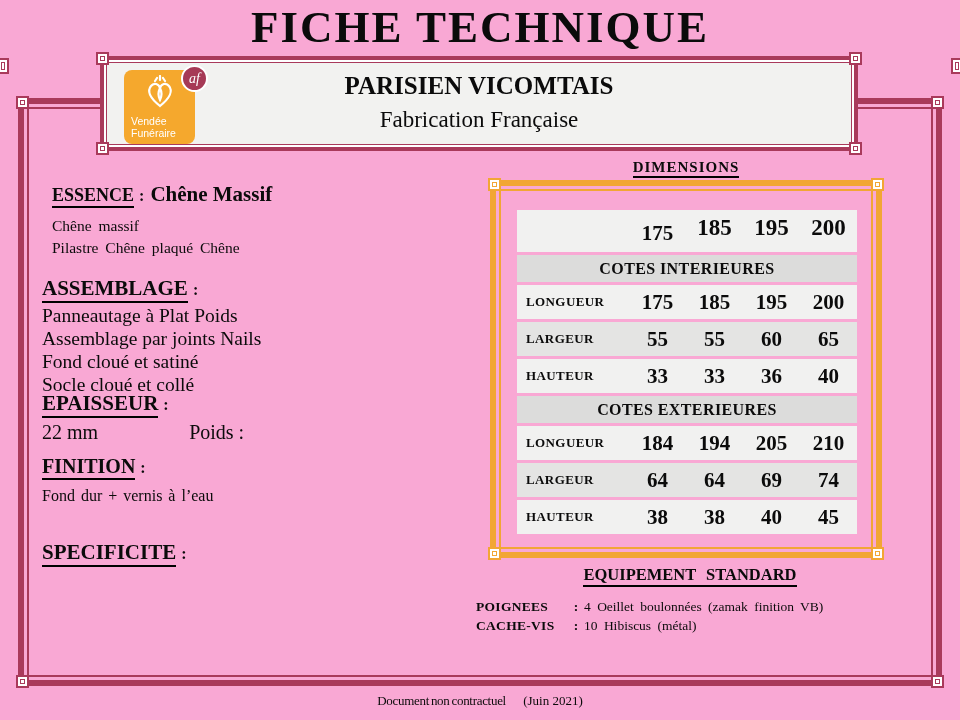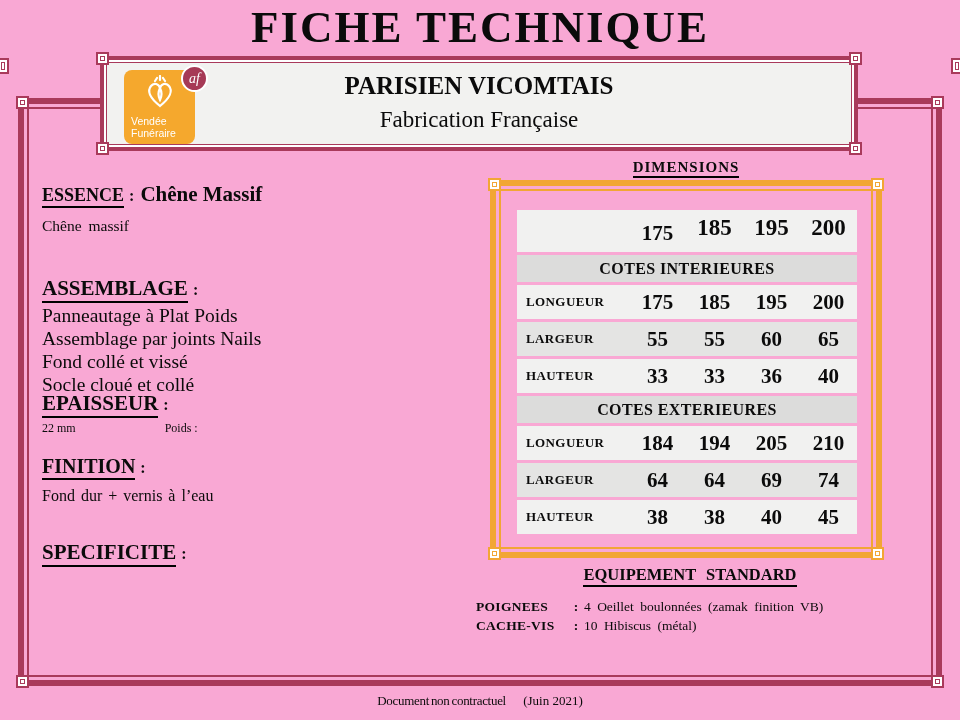--- a/index.html
+++ b/index.html
@@ -47,30 +47,30 @@
   .logo-emblem{position:absolute;left:50%;top:5px;transform:translateX(-50%);}
   .logo-text{position:absolute;left:7px;bottom:5px;color:#fff;font-size:10.5px;line-height:12px;}
   .logo-badge{position:absolute;right:-13px;top:-5px;width:27px;height:27px;border-radius:50%;
     background:#A63A56;border:2px solid #fff;color:#fff;font-family:"Liberation Serif",serif;
     font-style:italic;font-size:14px;display:flex;align-items:center;justify-content:center;}
 
   
   .sec{position:absolute;left:42px;}
   .uh{font-weight:bold;border-bottom:2px solid #000;padding-bottom:1px;}
   .colon{font-weight:bold;margin-left:5px;}
-  .sec-essence{top:182px;}
+  .sec-essence{top:182px;margin-left:10px;}
   .sec-essence .uh{font-size:18px;}
   .essence-val{font-size:21px;font-weight:bold;margin-left:6px;}
   .small-lines{font-size:15.5px;line-height:22px;margin-top:8px;word-spacing:3px;}
   .sec-assemblage{top:276px;}
   .sec-assemblage .uh{font-size:21px;}
   .asm-lines{font-size:19.5px;line-height:23px;margin-top:3px;}
   .sec-epaisseur{top:391px;}
   .sec-epaisseur .uh{font-size:21px;}
-  .ep-line{font-size:12px;margin-top:5px;text-align:center;}
+  .ep-line{font-size:20px;margin-top:5px;text-align:center;}
   .poids{margin-left:86px;}
   .sec-finition{top:455px;}
   .sec-finition .uh{font-size:20px;}
   .fin-lines{font-size:16px;margin-top:9px;word-spacing:2px;}
   .sec-specificite{top:540px;}
   .sec-specificite .uh{font-size:21px;}
   .spec-lines{font-size:15.5px;line-height:21px;margin-top:9px;word-spacing:2px;}
 
   
   .dim-heading{position:absolute;left:490px;width:392px;top:158px;text-align:center;}
@@ -148,29 +148,30 @@
       </div>
       <div class="hdr-name">PARISIEN VICOMTAIS</div>
       <div class="hdr-sub">Fabrication Française</div>
     </div>
   </div>
 
   <div class="sec sec-essence">
     <span class="uh">ESSENCE</span><span class="colon">:</span><span class="essence-val">Chêne Massif</span>
     <div class="small-lines">
       <div>Chêne massif</div>
+      <div>Pilastre Chêne plaqué Chêne</div>
     </div>
   </div>
 
   <div class="sec sec-assemblage">
     <span class="uh">ASSEMBLAGE</span><span class="colon">:</span>
     <div class="asm-lines">
       <div>Panneautage à Plat Poids</div>
       <div>Assemblage par joints Nails</div>
-      <div>Fond collé et vissé</div>
+      <div>Fond cloué et satiné</div>
       <div>Socle cloué et collé</div>
     </div>
   </div>
 
   <div class="sec sec-epaisseur">
     <span class="uh">EPAISSEUR</span><span class="colon">:</span>
     <div class="ep-line">
       <span>22 mm</span>
       <span class="poids">Poids :</span>
     </div>

